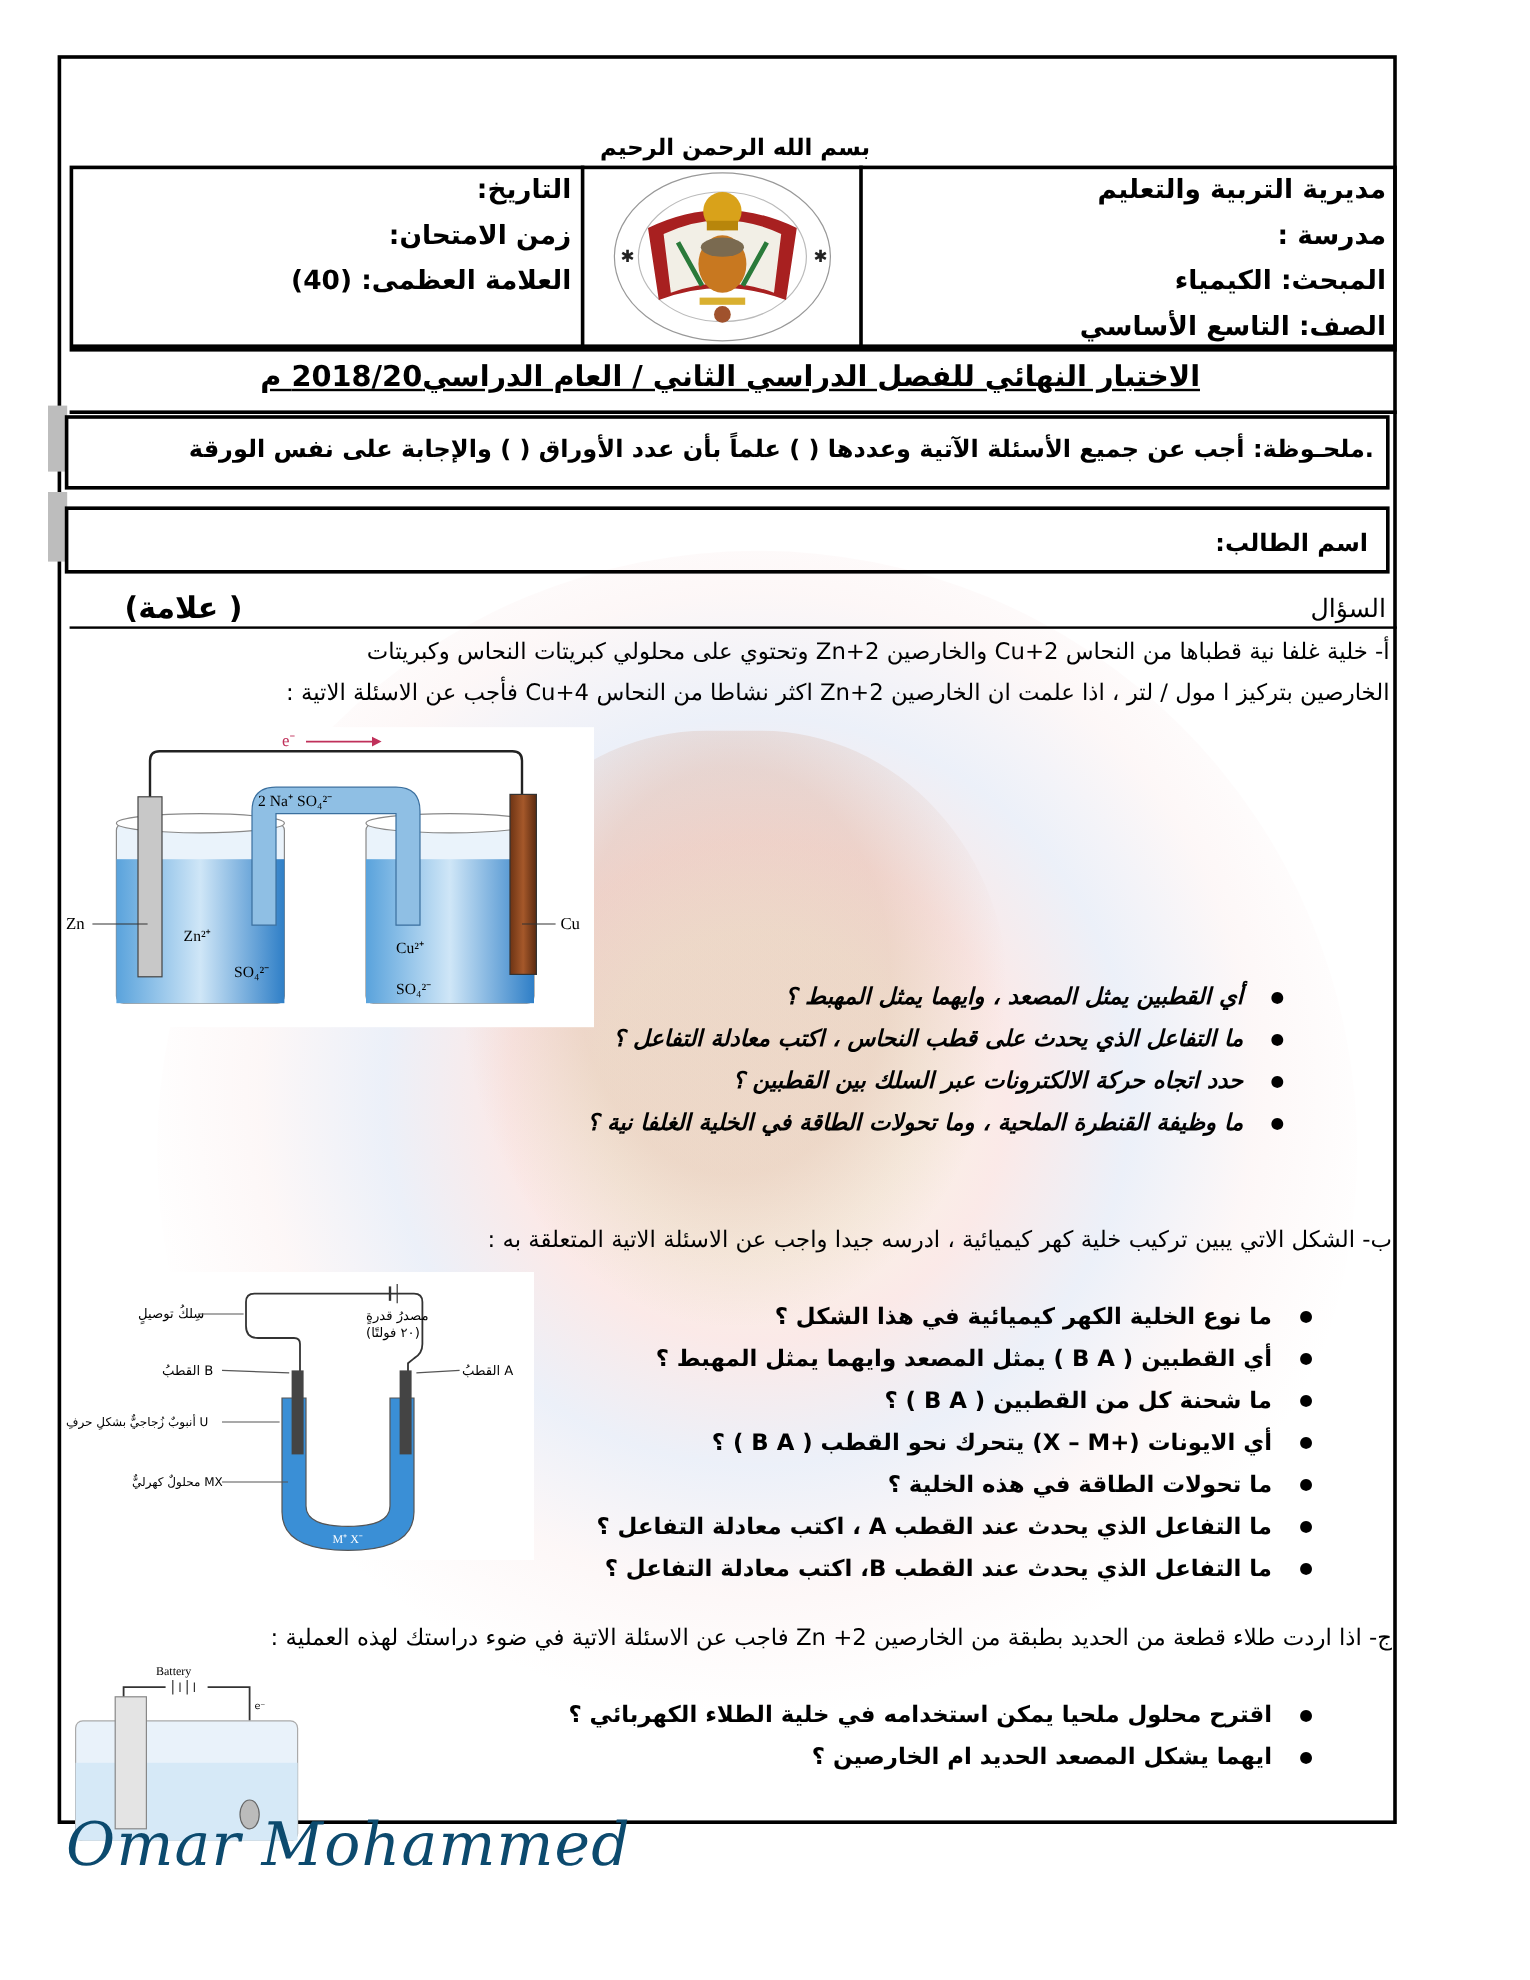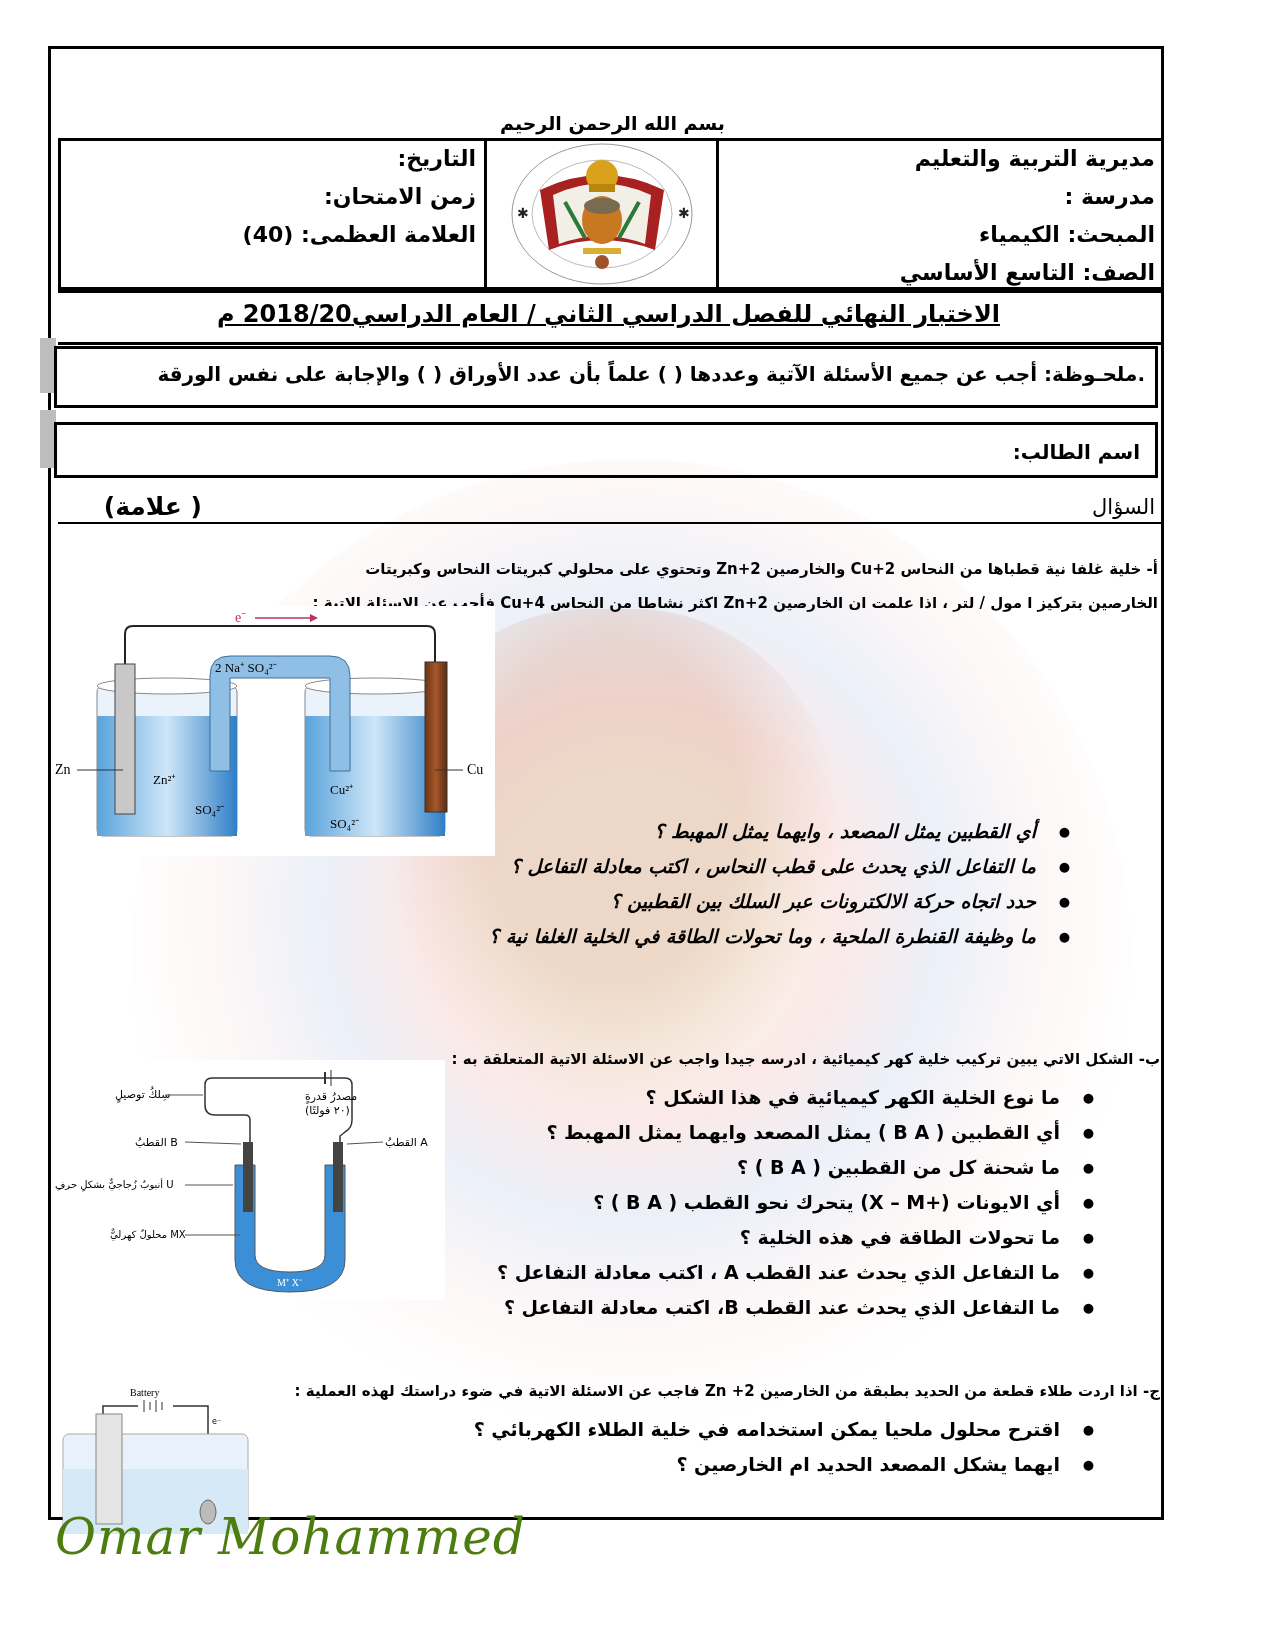--- a/index.html
+++ b/index.html
@@ -9,26 +9,26 @@
   .wm { position:absolute; left:80px; top:410px; width:1000px; height:1000px; border-radius:50%;
         background: radial-gradient(circle at 50% 45%, rgba(245,230,210,0.55) 0 18%, rgba(230,120,110,0.16) 28%, rgba(120,150,210,0.14) 42%, rgba(240,200,200,0.14) 56%, rgba(255,255,255,0) 70%); }
   .wm2 { position:absolute; left:330px; top:560px; width:460px; height:500px; border-radius:45% 45% 40% 40%;
          background: radial-gradient(ellipse at 50% 40%, rgba(200,140,110,0.25) 0 40%, rgba(255,255,255,0) 70%); }
   .ab { position:absolute; }
   .rtl { direction:rtl; text-align:right; }
   .bold { font-weight:bold; }
   .hdr-text { font-size:22px; font-weight:bold; line-height:38px; }
   .hline { position:absolute; background:#000; }
   .box { position:absolute; border:3px solid #000; box-sizing:border-box; }
-  .q-text { font-size:15px; font-weight:bold; line-height:34px;margin-top:26px; }
+  .q-text { font-size:19px; font-weight:normal; line-height:34px; }
   ul.bul { list-style:none; margin:0; padding:0; }
   ul.bul li { position:relative; padding-right:40px; font-size:19px; font-weight:bold; line-height:35px; white-space:nowrap; }
   ul.bul li::before { content:"●"; position:absolute; right:6px; top:0; font-size:13px; }
   .gray-tab { position:absolute; background:#bdbdbd; }
-  .sig { position:absolute; left:55px; top:1508px; font-family:"DejaVu Serif", serif; font-style:italic; font-size:50px; color:#4d7c0f; letter-spacing:1px; }
+  .sig { position:absolute; left:55px; top:1508px; font-family:"DejaVu Serif", serif; font-style:italic; font-size:50px; color:#0c4a6e; letter-spacing:1px; }
 </style>
 </head>
 <body>
 
 <div class="page">
   <div class="wm"></div>
   <div class="wm2"></div>
 </div>
 
 <div class="ab bold" style="left:500px;top:112px;width:260px;text-align:left;font-size:19px;">بسم الله الرحمن الرحيم</div>

